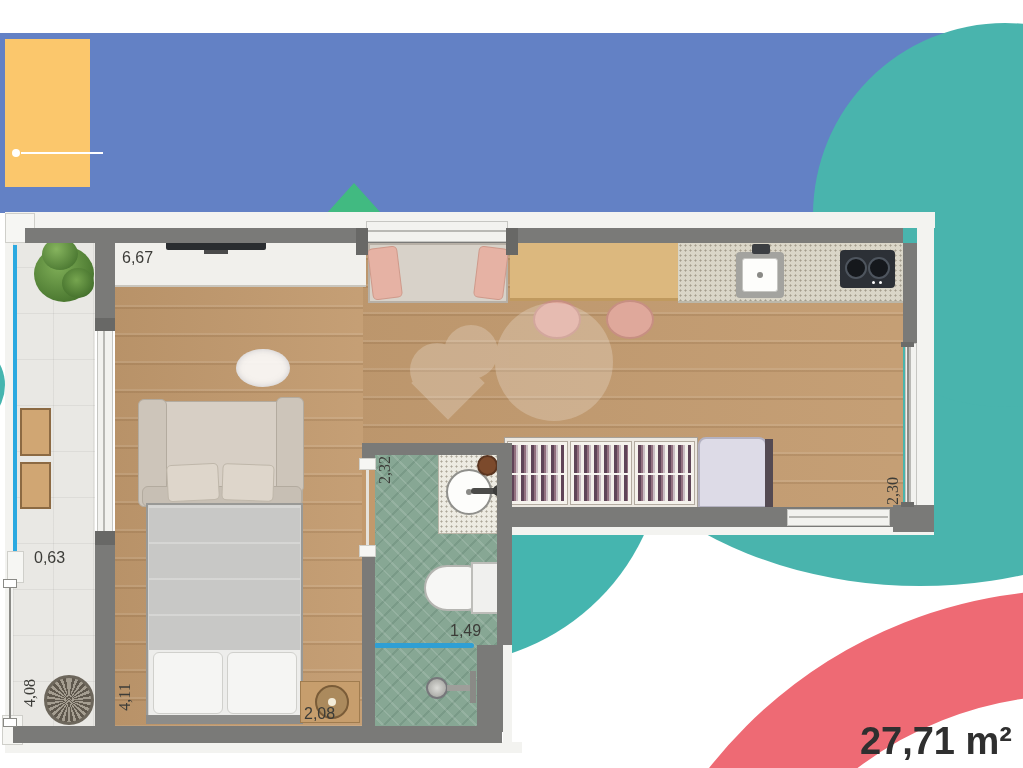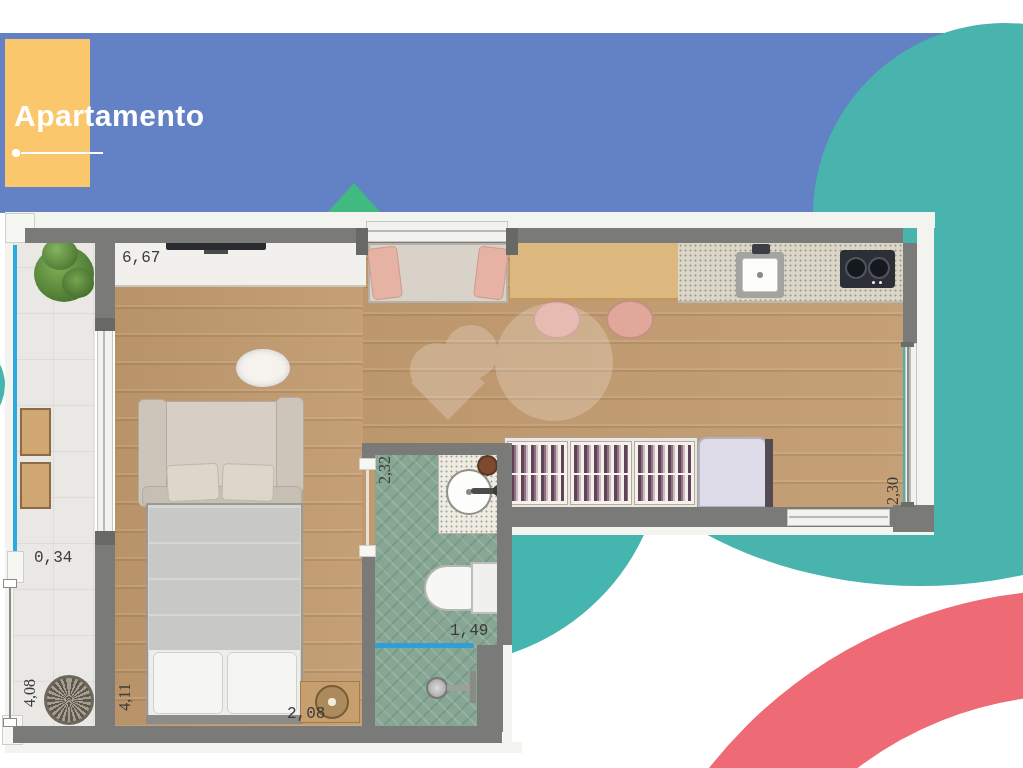--- a/index.html
+++ b/index.html
@@ -44,39 +44,38 @@
   .cap{background:#f6f6f3;border:1px solid #cfcfca;box-sizing:border-box;}
   .dimline{background:#8a8a86;}
   .dimcap{background:#ffffff;border:1px solid #8a8a86;box-sizing:border-box;}
   .dimcapd{background:#6b6b69;}
   
   .panelw{background:#f1f0ec;border-bottom:2px solid #c9c6be;box-sizing:border-box;}
   .sofa-part{background:#d7cfc5;border:1px solid #b3ab9f;border-radius:6px;box-sizing:border-box;}
   .pillow{background:#ded6cb;border:1px solid #bfb7aa;border-radius:5px;box-sizing:border-box;}
   .pinkpillow{background:#e6b2a4;border:1px solid #cf9a8b;border-radius:5px;box-sizing:border-box;}
   .clothes{background:repeating-linear-gradient(90deg,#5f4457 0 3px,#93707f 3px 5px,#cabcc2 5px 7px,#f3efe9 7px 10px);}
-  .lbl{font-family:Liberation Mono, monospace;font-size:16px;color:#3c3c38;text-align:center;}
+  .lbl{font-family:Liberation Sans, sans-serif;font-size:16px;color:#3c3c38;text-align:center;}
   .lblv{font-family:"Liberation Serif",serif;font-size:16px;color:#3c3c38;width:56px;height:16px;
         text-align:center;transform:rotate(-90deg);}
 </style>
 </head>
 <body>
 
 <div id="page">
 
   <div class="abs teal-ellipse"></div>
   <div class="abs blue-band"></div>
   <div class="abs teal-small"></div>
   <div class="abs yellow-sq"></div>
   <div class="abs green-tri"></div>
   <div class="abs teal-wedge"></div>
   <div class="abs teal-sliver"></div>
   <div class="abs red-ring"></div>
 
-  <div class="abs title">Apartamento</div>
   <div class="abs div-dot"></div>
   <div class="abs div-line"></div>
 
   <div class="abs balcony-floor" style="left:13px;top:243px;width:82px;height:485px;"></div>
   <div class="abs wood" style="left:115px;top:243px;width:788px;height:267px;"></div>
   <div class="abs wood" style="left:115px;top:243px;width:248px;height:484px;"></div>
   <div class="abs bath" style="left:373px;top:443px;width:130px;height:289px;"></div>
 
   <div class="abs" style="left:34px;top:246px;width:60px;height:56px;border-radius:50%;background:radial-gradient(circle at 40% 35%,#7fae57,#49762f 75%);"></div>
   <div class="abs" style="left:42px;top:238px;width:36px;height:32px;border-radius:50%;background:radial-gradient(circle at 40% 35%,#86b45e,#4d7a33 75%);"></div>
@@ -200,22 +199,23 @@
   <div class="abs" style="left:13px;top:245px;width:4px;height:307px;background:#2ba9e0;"></div>
   <div class="abs cap" style="left:7px;top:551px;width:17px;height:32px;"></div>
   <div class="abs dimline" style="left:9px;top:584px;width:2px;height:138px;"></div>
   <div class="abs dimcap" style="left:3px;top:579px;width:14px;height:9px;"></div>
   <div class="abs dimcap" style="left:3px;top:718px;width:14px;height:9px;"></div>
   <div class="abs dimline" style="left:907px;top:345px;width:2px;height:160px;"></div>
   <div class="abs dimcapd" style="left:901px;top:342px;width:13px;height:5px;"></div>
   <div class="abs dimcapd" style="left:901px;top:502px;width:13px;height:5px;"></div>
 
   <div class="abs lbl" style="left:122px;top:249px;">6,67</div>
-  <div class="abs lbl" style="left:34px;top:549px;">0,34</div>
+  <div class="abs lbl" style="left:34px;top:549px;">0,63</div>
   <div class="abs lblv" style="left:1px;top:685px;">4,08</div>
   <div class="abs lblv" style="left:96px;top:689px;">4,11</div>
-  <div class="abs lbl" style="left:287px;top:705px;">2,08</div>
+  <div class="abs lbl" style="left:304px;top:705px;">2,08</div>
   <div class="abs lbl" style="left:450px;top:622px;">1,49</div>
   <div class="abs lblv" style="left:356px;top:462px;">2,32</div>
   <div class="abs lblv" style="left:864px;top:483px;">2,30</div>
 
+  <div class="abs area-label">27,71 m²</div>
 
 </div>
 
 </body></html>

